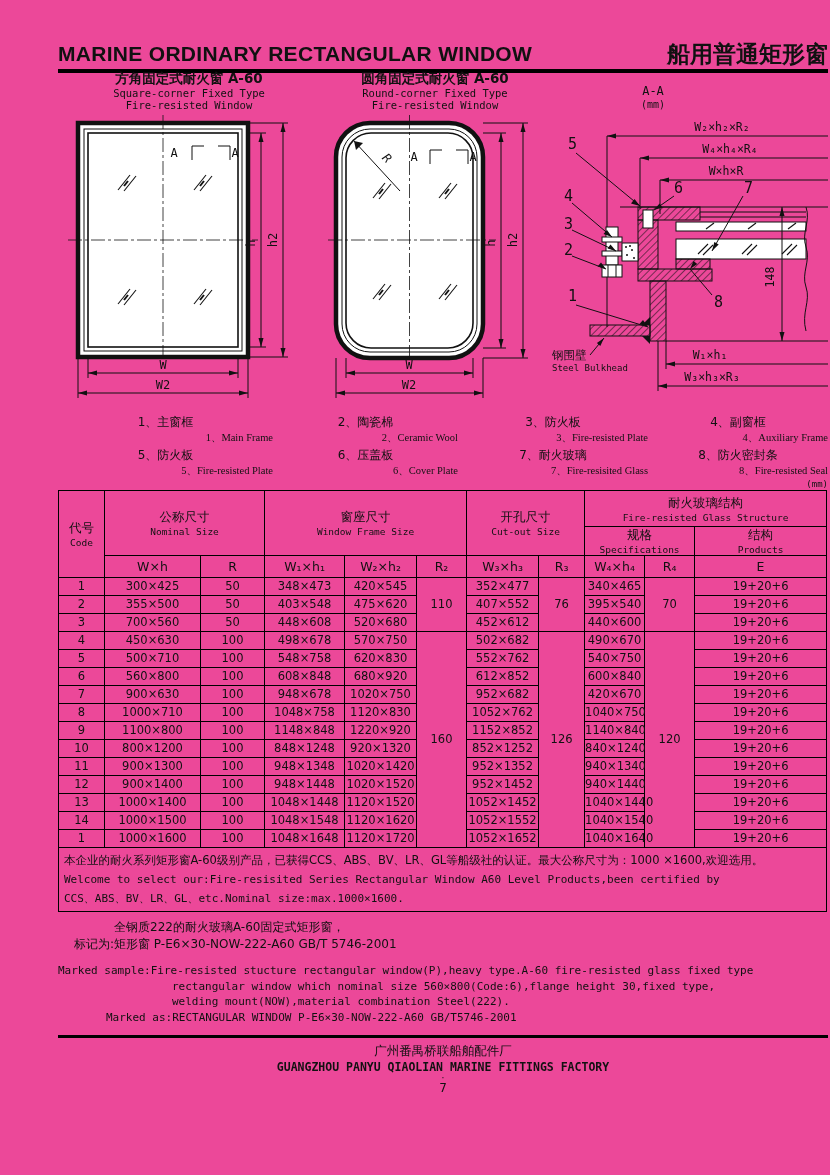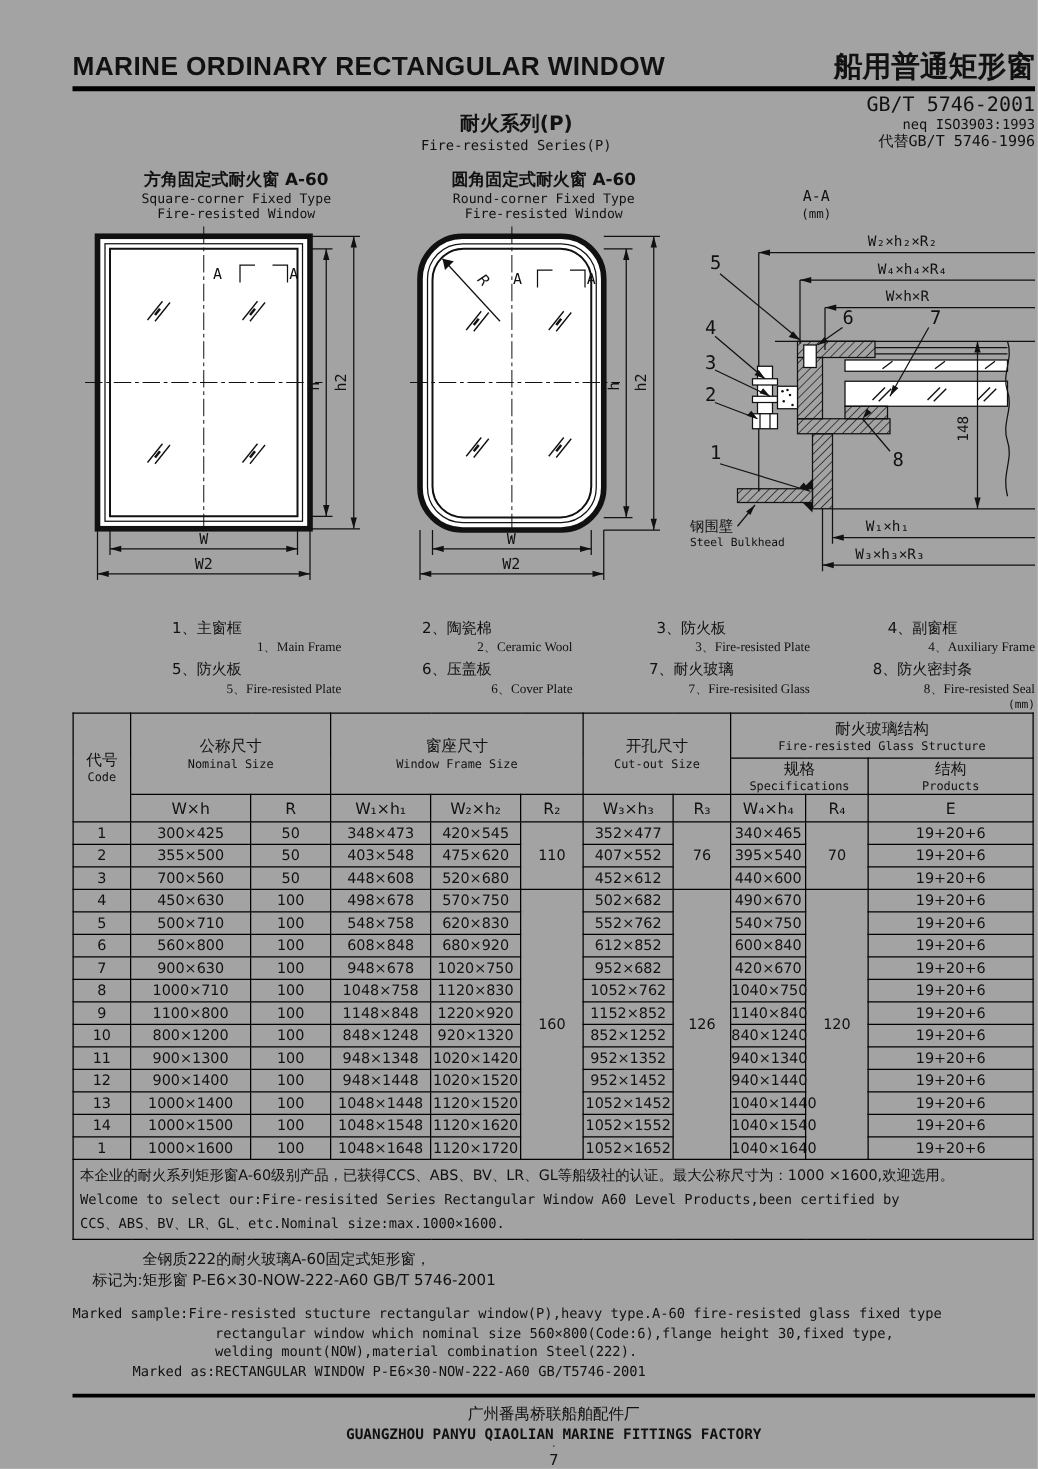--- a/index.html
+++ b/index.html
@@ -1,17 +1,17 @@
 <!DOCTYPE html>
 <html><head>
 <meta charset="utf-8">
 <style>
   * { box-sizing: border-box; }
   body { margin:0; background:#e8e8e8; }
-  .page { width:830px; height:1175px; margin:0 auto; background:#a3a3a3; color:#111;
+  .page { width:830px; height:1175px; margin:0 auto; background:#ec4899; color:#111;
           font-family:"DejaVu Sans", sans-serif; position:relative; overflow:hidden; }
   .content { padding:42px 2px 0 58px; }
 
   
   .masthead { display:flex; justify-content:space-between; align-items:flex-end; }
   .title-en { font-family:"Liberation Sans", sans-serif; font-weight:bold; font-size:21px; letter-spacing:.3px; margin:0; }
   .title-cn { font-size:23px; font-weight:700; line-height:1; }
   .rule { border-top:4px solid #000; margin-top:3px; }
 
   .subhead { position:relative; height:66px; }
@@ -36,21 +36,21 @@
   .thn { stroke:#111; stroke-width:1; fill:none; }
   .med { stroke:#111; stroke-width:1.6; fill:none; }
   .cl  { stroke:#111; stroke-width:.8; stroke-dasharray:14 3 3 3; fill:none; }
   .ah  { fill:#111; stroke:none; }
   .gm  { stroke:#111; stroke-width:1.1; }
   .dt  { font-size:12px; } .dts { font-size:11.5px; } .pn { font-size:15px; }
   .hrect { stroke:#111; stroke-width:1; }
   .wrect { fill:#fff; stroke:#111; stroke-width:1; }
 
   
-  .legend { display:grid; grid-template-columns:215px 185px 190px 180px; text-align:center; margin-top:14px; }
+  .legend { display:grid; grid-template-columns:215px 185px 190px 180px; text-align:center; margin-top:0; }
   .lg-cn { font-size:12px; } .lg-en { font-size:10.5px; font-family:Liberation Serif, serif;text-align:right; }
   .legend > div { padding:1px 0; }
 
   .mm { text-align:right; font-size:9px; font-family:"DejaVu Sans Mono", monospace; height:11px; }
 
   
   table { border-collapse:collapse; width:768px; table-layout:fixed; }
   th, td { border:1px solid #000; text-align:center; padding:0; font-weight:normal; }
   thead .ga { height:36px; } thead .gb { height:27px; }
   .th-cn { font-size:12.5px; } .th-en { font-size:9.5px; font-family:"DejaVu Sans Mono", monospace; }
@@ -82,31 +82,20 @@
 
 <div class="page">
  <div class="content">
 
   <div class="masthead">
     <h1 class="title-en">MARINE ORDINARY RECTANGULAR WINDOW</h1>
     <div class="title-cn">船用普通矩形窗</div>
   </div>
   <div class="rule"></div>
 
-  <div class="subhead">
-    <div class="series">
-      <div class="series-cn">耐火系列(P)</div>
-      <div class="series-en">Fire-resisted Series(P)</div>
-    </div>
-    <div class="standards">
-      <div class="std1">GB/T 5746-2001</div>
-      <div class="std2">neq ISO3903:1993</div>
-      <div class="std3">代替GB/T 5746-1996</div>
-    </div>
-  </div>
 
   <div class="figures">
 
     <div class="fig fig1">
       <div class="fig-title">
         <div class="ft-cn">方角固定式耐火窗  A-60</div>
         <div class="ft-en">Square-corner Fixed Type</div>
         <div class="ft-en">Fire-resisted Window</div>
       </div>
       <svg width="235" height="296" viewBox="0 0 235 296">

